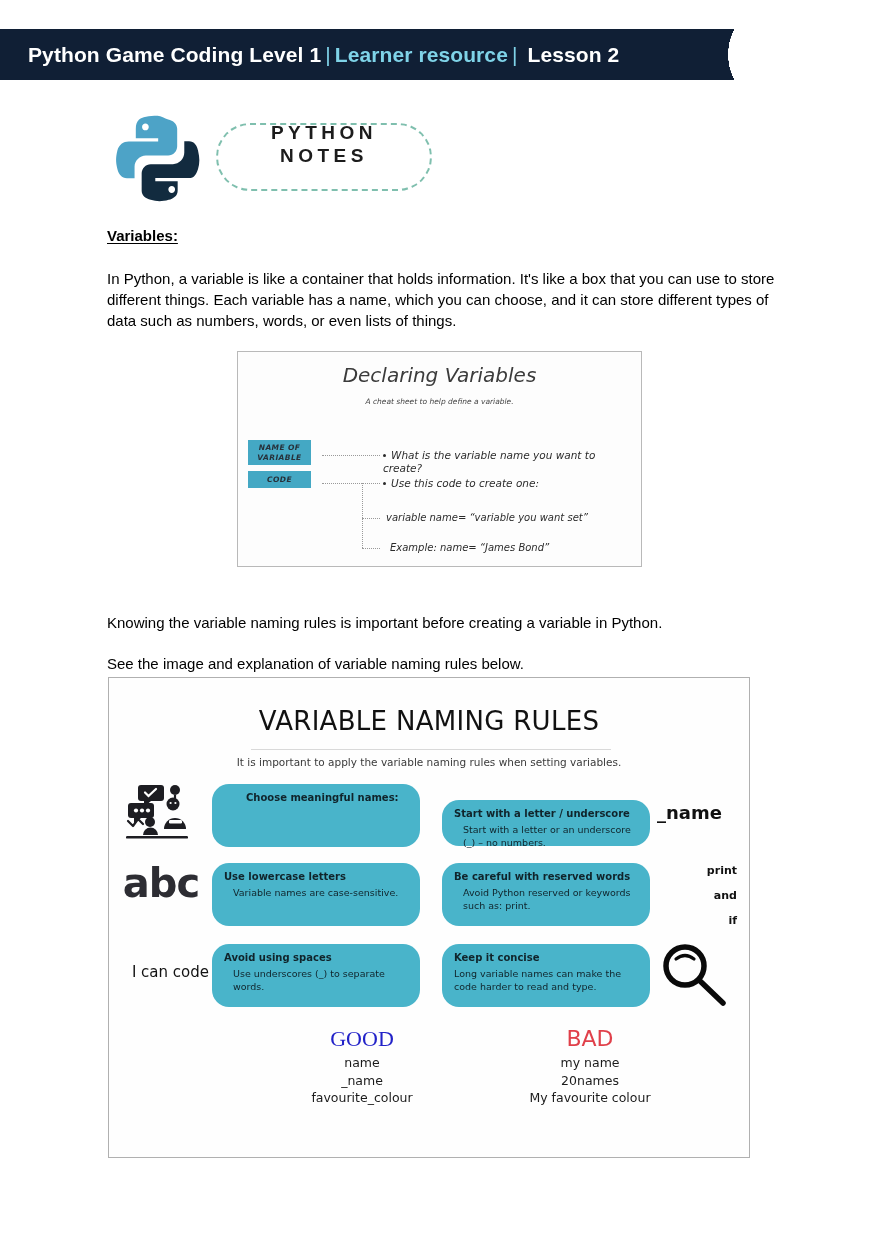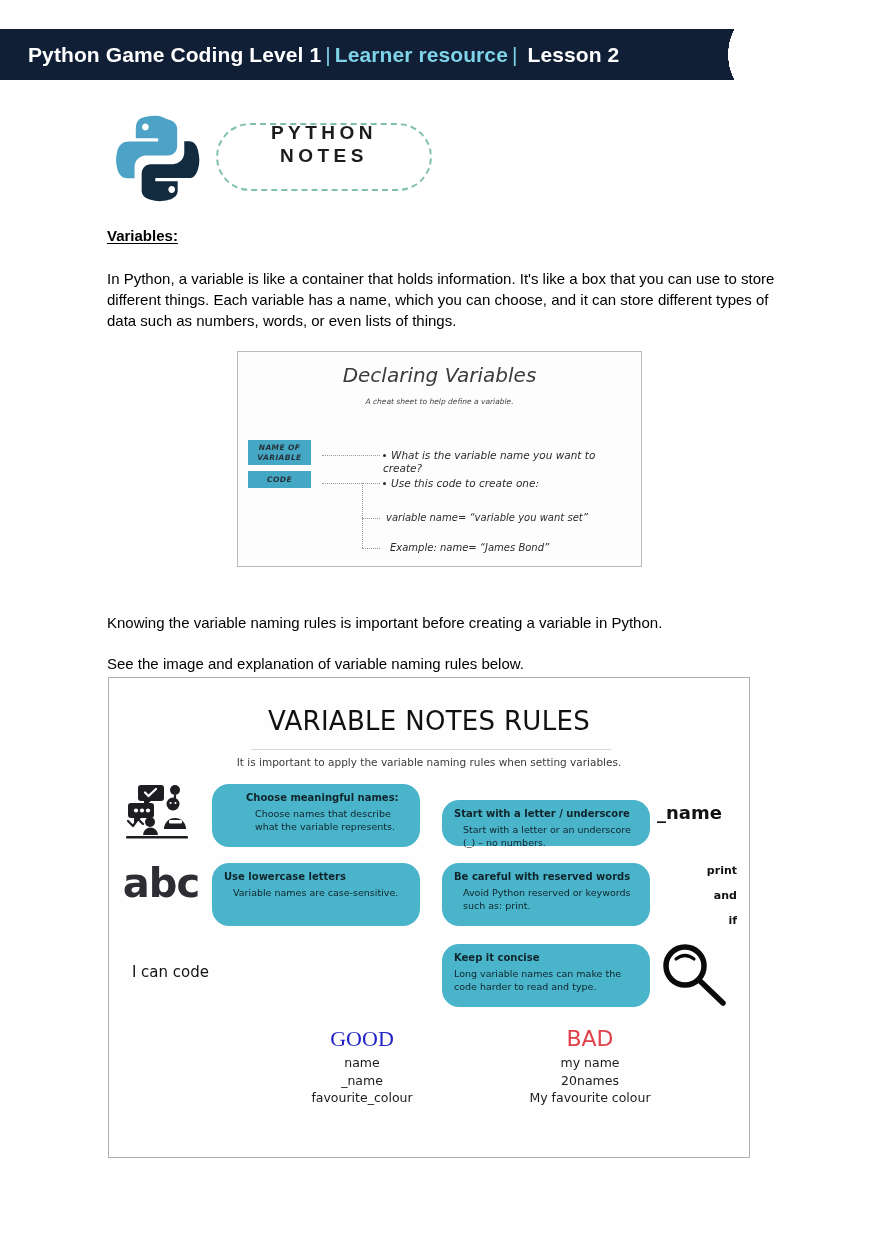--- a/index.html
+++ b/index.html
@@ -429,21 +429,21 @@
   </div>
 
   <div class="dv-line dv-l1">variable name= “variable you want set”</div>
   <div class="dv-line dv-l2">Example: name= “James Bond”</div>
 </div>
 
 <div class="para para-knowing">Knowing the variable naming rules is important before creating a variable in Python.</div>
 <div class="para para-see">See the image and explanation of variable naming rules below.</div>
 
 <div class="fig-rules">
-  <div class="vr-title">VARIABLE NOTES RULES</div>
+  <div class="vr-title">VARIABLE NAMING RULES</div>
   <div class="vr-rule"></div>
   <div class="vr-sub">It is important to apply the variable naming rules when setting variables.</div>
 
   <svg class="illus-people" viewBox="0 0 72 62">
     <rect x="14" y="2" width="26" height="16" rx="3" fill="#1d1d22"></rect>
     <polygon points="20,18 20,24 27,18" fill="#1d1d22"></polygon>
     <path d="M21 9.5 l3.5 3.5 L32 6" stroke="#fff" stroke-width="2.2" fill="none" stroke-linecap="round"></path>
     <circle cx="51" cy="7" r="5" fill="#1d1d22"></circle>
     <path d="M51 12 v4" stroke="#1d1d22" stroke-width="2.2"></path>
     <rect x="4" y="20" width="26" height="15" rx="3" fill="#1d1d22"></rect>
@@ -459,25 +459,28 @@
     <circle cx="26" cy="39" r="5" fill="#1d1d22"></circle>
     <path d="M19 52 a7.5 7.5 0 0 1 15 0 z" fill="#1d1d22"></path>
     <path d="M4 38 l5 5 5 -7 5 5" stroke="#1d1d22" stroke-width="2.2" fill="none" stroke-linecap="round" stroke-linejoin="round"></path>
     <rect x="2" y="53" width="62" height="2.6" rx="1.2" fill="#1d1d22"></rect>
   </svg>
   <div class="illus-abc">abc</div>
   <div class="illus-icancode">I can code</div>
 
   <div class="card card-l1">
     <div class="card-title">Choose meaningful names:</div>
-    <div class="card-body">Choose names that describe what the variable represents.</div>
   </div>
   <div class="card card-l2">
     <div class="card-title">Use lowercase letters</div>
     <div class="card-body justify">Variable names are case-sensitive.</div>
+  </div>
+  <div class="card card-l3">
+    <div class="card-title">Avoid using spaces</div>
+    <div class="card-body">Use underscores (_) to separate words.</div>
   </div>
 
   <div class="card card-r1">
     <div class="card-title">Start with a letter / underscore</div>
     <div class="card-body">Start with a letter or an underscore (_) – no numbers.</div>
   </div>
   <div class="card card-r2">
     <div class="card-title">Be careful with reserved words</div>
     <div class="card-body">Avoid Python reserved or keywords such as: print.</div>
   </div>

